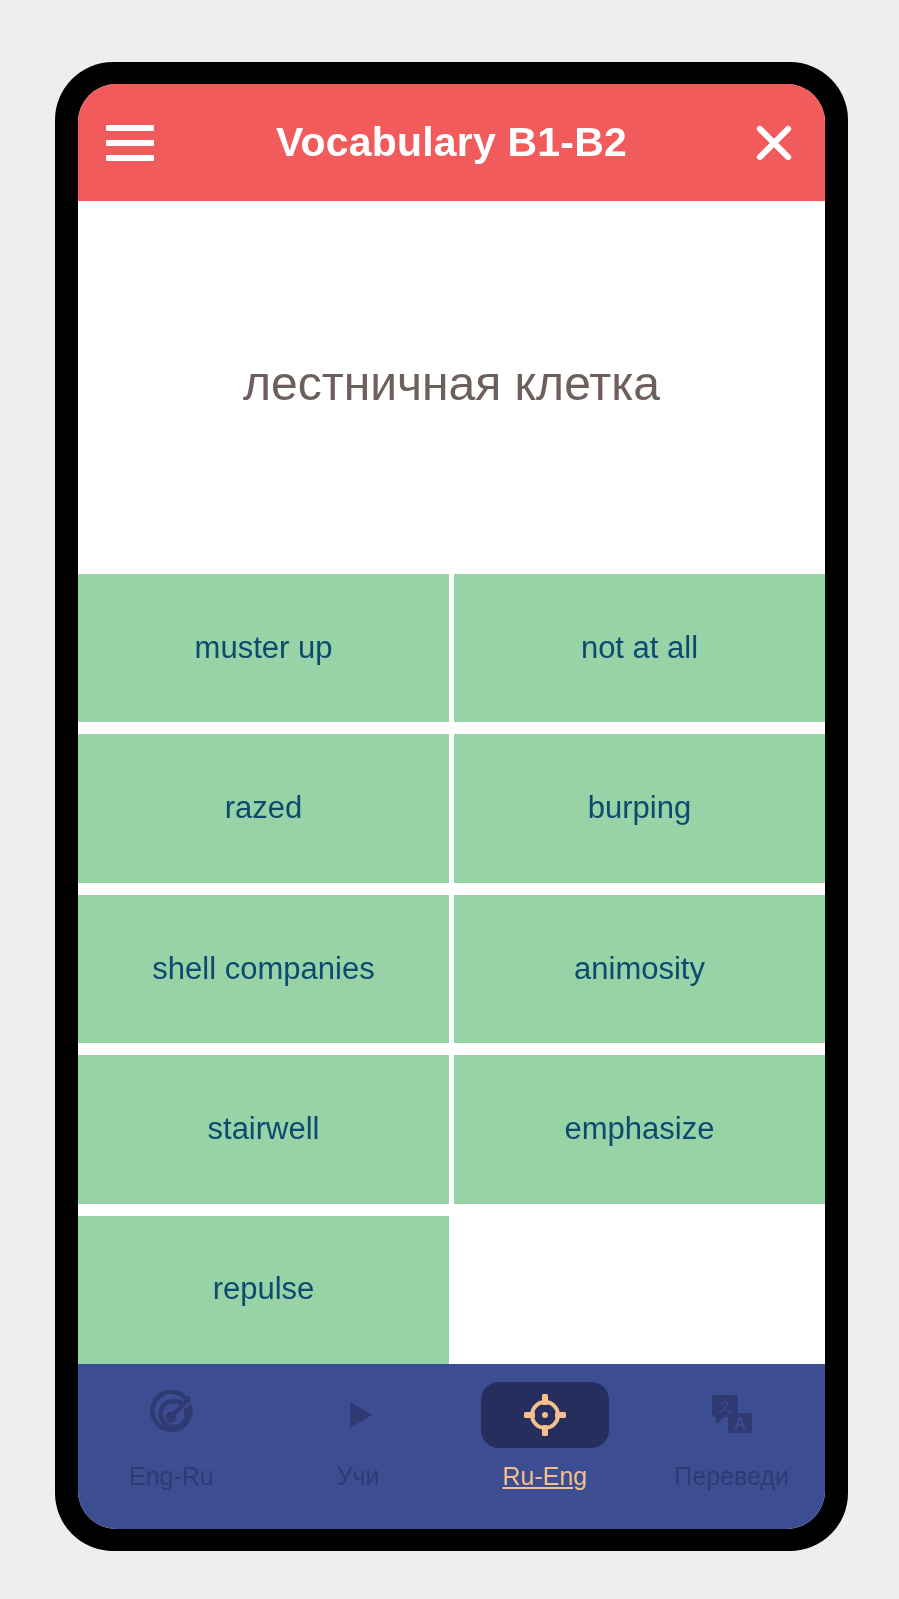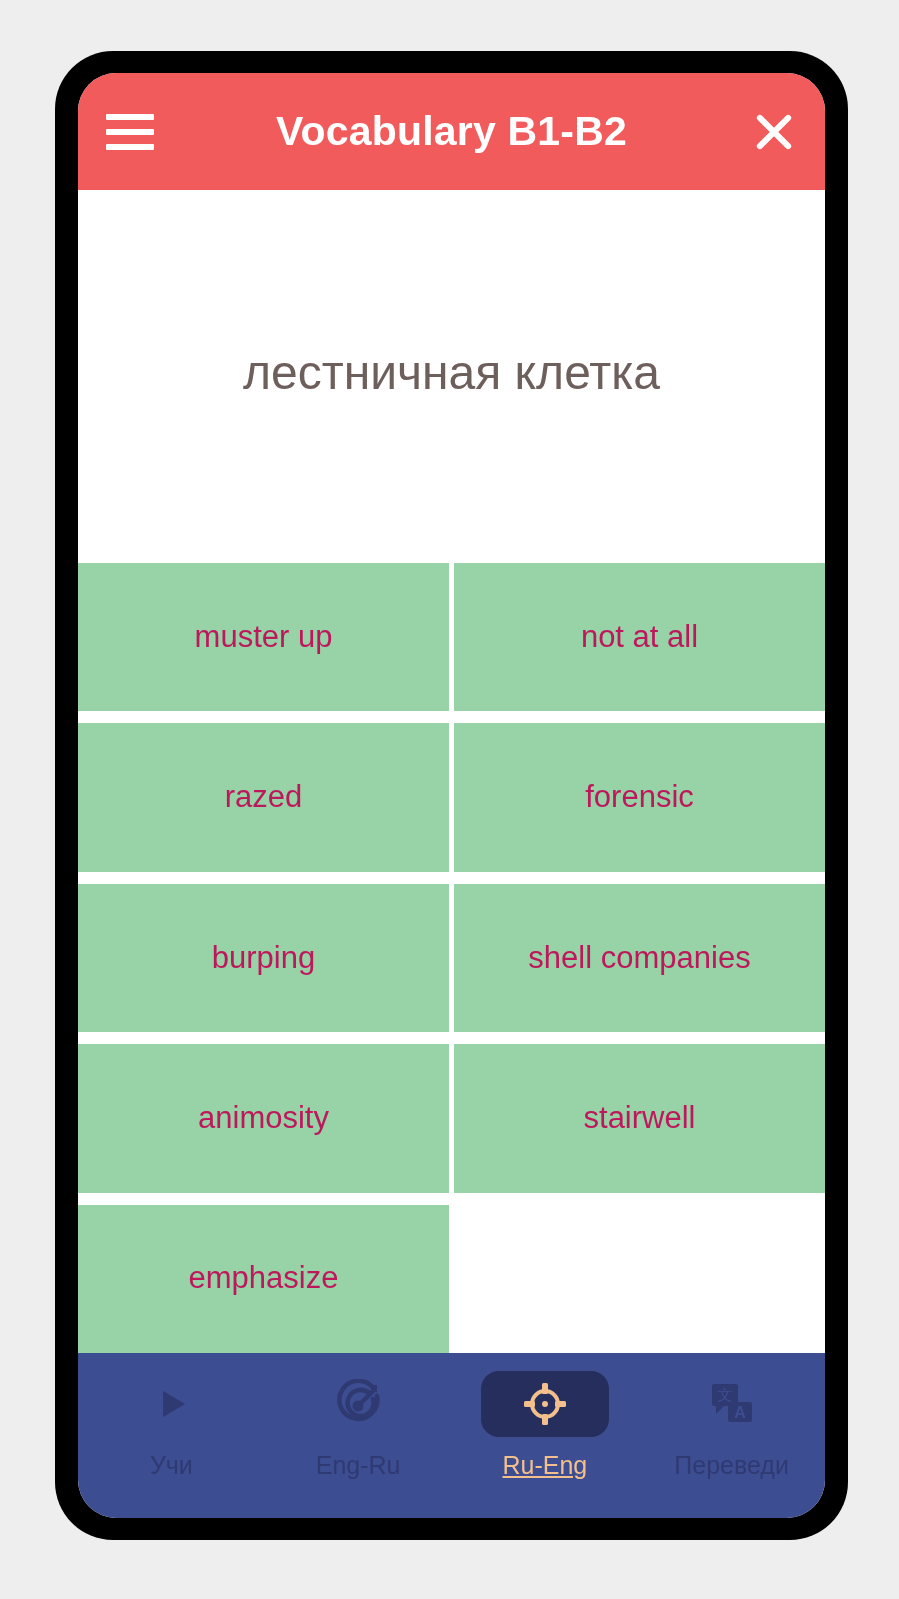--- a/index.html
+++ b/index.html
@@ -16,21 +16,21 @@
     position: relative;
     width: 899px;
     height: 1599px;
     background: #eeeeee;
   }
 
   
   .phone-frame {
     position: absolute;
     left: 55px;
-    top: 51px;
+    top: 62px;
     width: 793px;
     height: 1489px;
     background: #000000;
     border-radius: 58px;
     box-sizing: border-box;
     padding: 22px 23px 22px 23px;
   }
 
   .screen {
     position: relative;
@@ -136,21 +136,21 @@
     background: #ffffff;
     padding: 0 0 0 0;
     box-sizing: border-box;
   }
   .tile {
     background: #97d3a7;
     display: flex;
     align-items: center;
     justify-content: center;
     text-align: center;
-    color: #be185d;
+    color: #0c4a6e;
     font-size: 31px;
     line-height: 1.25;
     padding: 12px 14px;
     box-sizing: border-box;
     cursor: pointer;
     overflow: hidden;
     margin-top: 7px;
   }
 
   
@@ -212,50 +212,50 @@
       </div>
 
       <div class="prompt-area">
         <div class="prompt-word">лестничная клетка</div>
       </div>
 
       <div class="grid">
         <div class="tile">muster up</div>
         <div class="tile">not at all</div>
         <div class="tile">razed</div>
-        <div class="tile">forensic</div>
         <div class="tile">burping</div>
         <div class="tile">shell companies</div>
         <div class="tile">animosity</div>
         <div class="tile">stairwell</div>
         <div class="tile">emphasize</div>
+        <div class="tile">repulse</div>
       </div>
 
       <div class="bottom-nav">
-
-        <div class="nav-item">
-          <div class="nav-icon-wrap">
-            <svg class="nav-svg" width="44" height="44" viewBox="0 0 44 44">
-              <polygon points="14,9 36,22 14,35" fill="#2f3a73"></polygon>
-            </svg>
-          </div>
-          <div class="nav-label">Учи</div>
-        </div>
 
         <div class="nav-item">
           <div class="nav-icon-wrap">
             <svg class="nav-svg" width="50" height="50" viewBox="0 0 50 50">
               <path d="M41 10 A19 19 0 1 0 44 17" fill="none" stroke="#2f3a73" stroke-width="4.5" stroke-linecap="round"></path>
               <path d="M36 14 A13 13 0 1 0 40 20" fill="none" stroke="#2f3a73" stroke-width="4.5" stroke-linecap="round"></path>
               <circle cx="25" cy="27" r="5.5" fill="#2f3a73"></circle>
               <line x1="25" y1="27" x2="41" y2="11" stroke="#2f3a73" stroke-width="4.5" stroke-linecap="round"></line>
               <polygon points="36,6 44,6 44,14" fill="#2f3a73"></polygon>
             </svg>
           </div>
           <div class="nav-label">Eng-Ru</div>
+        </div>
+
+        <div class="nav-item">
+          <div class="nav-icon-wrap">
+            <svg class="nav-svg" width="44" height="44" viewBox="0 0 44 44">
+              <polygon points="14,9 36,22 14,35" fill="#2f3a73"></polygon>
+            </svg>
+          </div>
+          <div class="nav-label">Учи</div>
         </div>
 
         <div class="nav-item active">
           <div class="nav-icon-wrap">
             <svg class="nav-svg" width="48" height="48" viewBox="0 0 48 48">
               <circle cx="24" cy="24" r="13" fill="none" stroke="#f3c08d" stroke-width="4"></circle>
               <circle cx="24" cy="24" r="3" fill="#f3c08d"></circle>
               <rect x="21" y="3" width="6" height="11" rx="1.5" fill="#f3c08d"></rect>
               <rect x="21" y="34" width="6" height="11" rx="1.5" fill="#f3c08d"></rect>
               <rect x="3" y="21" width="11" height="6" rx="1.5" fill="#f3c08d"></rect>

